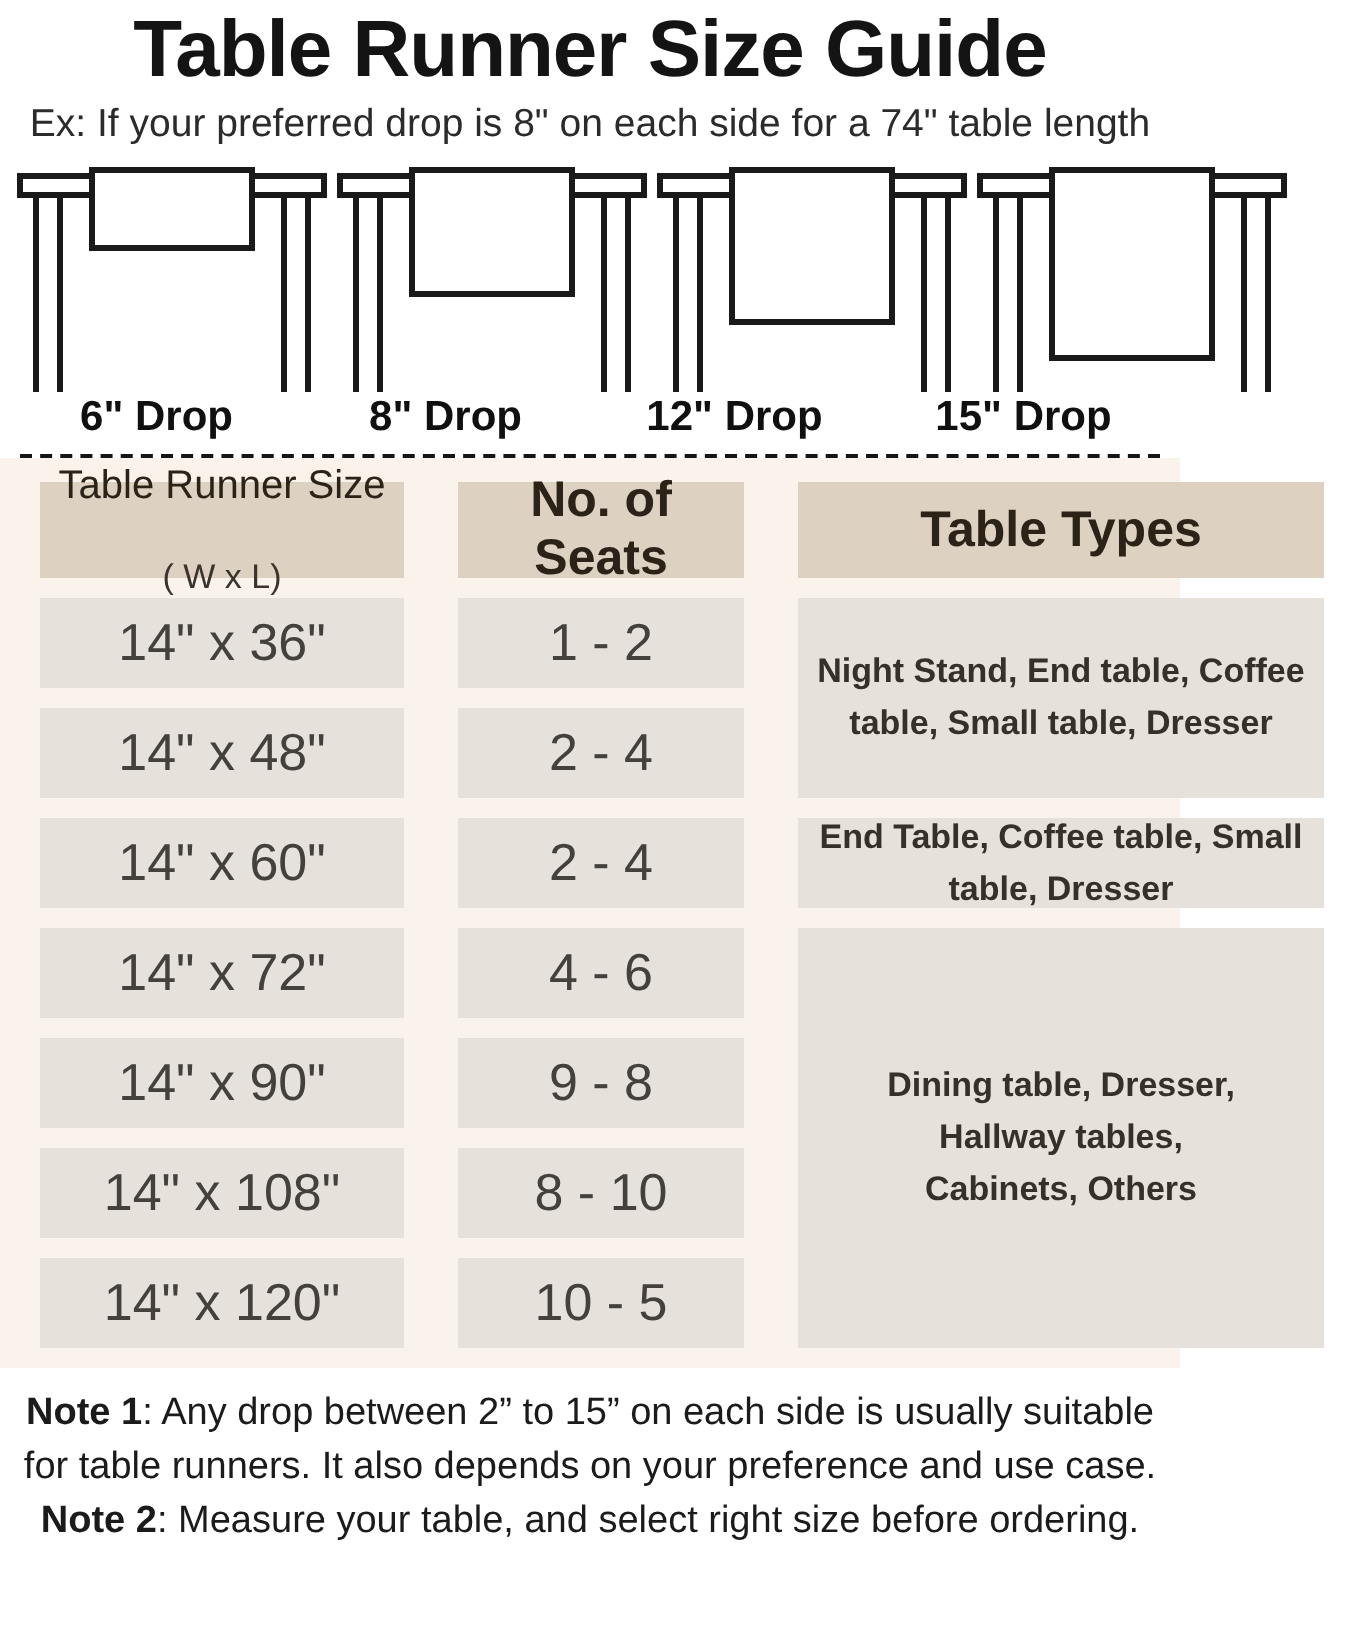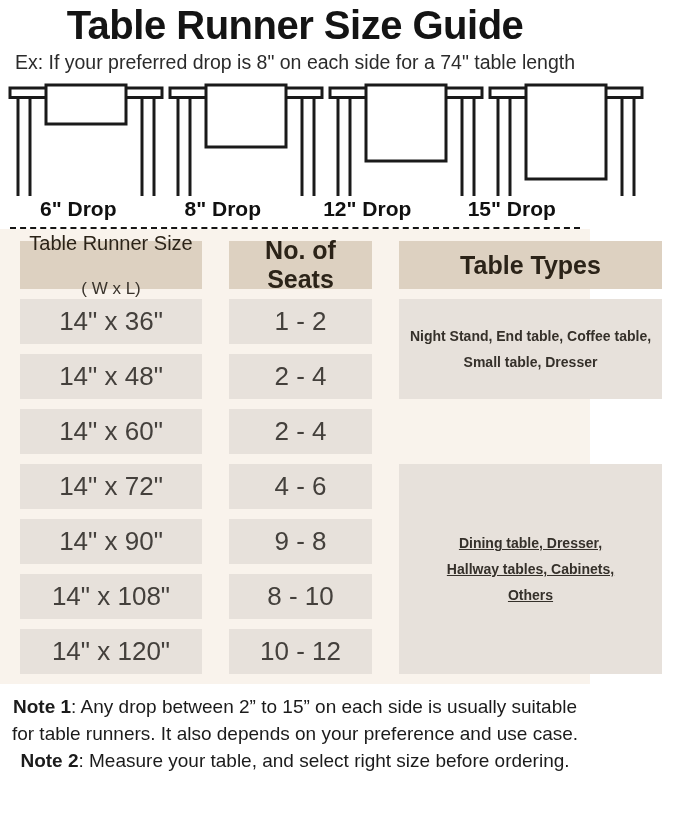--- a/index.html
+++ b/index.html
@@ -59,25 +59,25 @@
     display: flex; flex-direction: column;
     align-items: center; justify-content: center;
     text-align: center;
   }
   .hcell { background: var(--header-cell-bg, #ddd1c1); }
   .cell, .tcell { background: var(--data-cell-bg, #e7e1db); }
   .h-main { font-size: 20px; font-weight: 400; color: #2b2318; line-height: 23px; }
   .h-sub  { font-size: 17px; font-weight: 400; color: #3a342c; line-height: 19px; margin-top: 24px; }
   .h-big  { font-size: 25px; font-weight: 700; color: #2b2318; }
   .cell   { font-size: 26px; color: #44403c; }
-  .tcell  { font-weight: 700; font-size: 14px; line-height: 26px; color: #35302a; }
+  .tcell  { font-weight: 700; font-size: 17px; line-height: 26px; color: #35302a; }
   .tcell span { display: block; }
   .tA span { max-width: 248px; }
   .tB span { max-width: 250px; }
-  .tC span { max-width: 185px; text-decoration: underline; }
+  .tC span { max-width: 185px; }
 
   .notes {
     padding-top: 9px; text-align: center;
     font-size: 19px; line-height: 27px; color: #1b1b1b;
   }
   .notes p { margin: 0 auto; max-width: 660px; }
   .notes b { font-weight: 700; }
 
   .draw { stroke: var(--line-color, #1a1a1a); stroke-width: 3; fill: #ffffff; }
   .drawline { stroke: var(--line-color, #1a1a1a); stroke-width: 3; }
@@ -163,24 +163,27 @@
       <div class="cell" style="grid-area:3/2">2 - 4</div>
       <div class="cell" style="grid-area:4/1">14" x 60"</div>
       <div class="cell" style="grid-area:4/2">2 - 4</div>
       <div class="cell" style="grid-area:5/1">14" x 72"</div>
       <div class="cell" style="grid-area:5/2">4 - 6</div>
       <div class="cell" style="grid-area:6/1">14" x 90"</div>
       <div class="cell" style="grid-area:6/2">9 - 8</div>
       <div class="cell" style="grid-area:7/1">14" x 108"</div>
       <div class="cell" style="grid-area:7/2">8 - 10</div>
       <div class="cell" style="grid-area:8/1">14" x 120"</div>
-      <div class="cell" style="grid-area:8/2">10 - 12</div>
+      <div class="cell" style="grid-area:8/2">10 - 5</div>
 
       <div class="tcell tA" style="grid-row:2 / span 2; grid-column:3">
         <span>Night Stand, End table, Coffee table, Small table, Dresser</span>
+      </div>
+      <div class="tcell tB" style="grid-row:4; grid-column:3">
+        <span>End Table, Coffee table, Small table, Dresser</span>
       </div>
       <div class="tcell tC" style="grid-row:5 / span 4; grid-column:3">
         <span>Dining table, Dresser, Hallway tables, Cabinets, Others</span>
       </div>
 
     </div>
   </div>
 
   <div class="notes">
     <p><b>Note 1</b><span>: Any drop between 2” to 15” on each side is usually suitable for table runners. It also depends on your preference and use case.</span></p>

